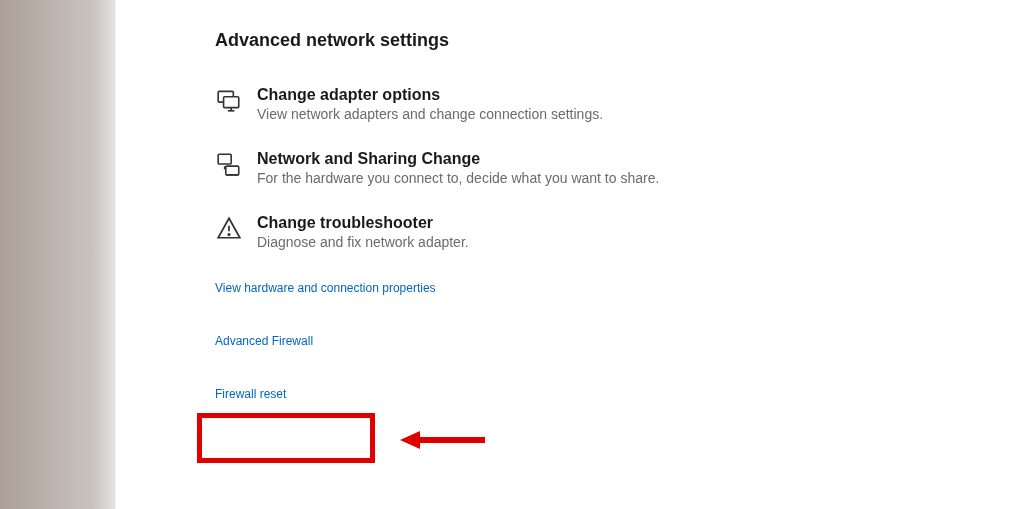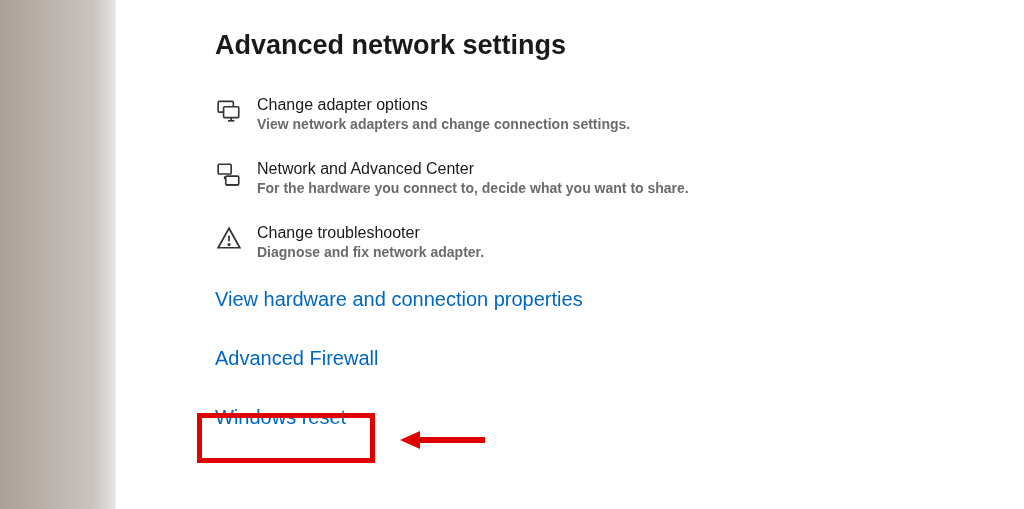--- a/index.html
+++ b/index.html
@@ -19,21 +19,21 @@
       height: 509px;
       background: linear-gradient(to right, #aca097, #c9c3bf 50%, #e5e3e1 62%, #ffffff 63%);
     }
     .content {
       position: absolute;
       left: 215px;
       top: 30px;
       width: 750px;
     }
     .section-title {
-      font-size: 27px;
+      font-size: 18px;
       font-weight: 600;
       color: #1a1a1a;
       margin-bottom: 35px;
     }
     .setting-item {
       display: flex;
       align-items: flex-start;
       margin-bottom: 28px;
       cursor: pointer;
     }
@@ -46,30 +46,30 @@
       align-items: center;
       justify-content: center;
     }
     .setting-text {
       display: flex;
       flex-direction: column;
     }
     .setting-heading {
       font-size: 16px;
       color: #1a1a1a;
-      font-weight: 400;
+      font-weight: 700;
       margin-bottom: 2px;
     }
     .setting-desc {
       font-size: 14px;
       color: #6b6b6b;
-      font-weight: 700;
+      font-weight: 400;
     }
     .link {
-      font-size: 20px;
+      font-size: 12px;
       color: #0067c0;
       font-weight: 400;
       margin-bottom: 18px;
       cursor: pointer;
       display: inline-block;
     }
     .link-row {
       margin-bottom: 18px;
     }
     .highlight-box {
@@ -113,21 +113,21 @@
 
   <div class="setting-item">
     <div class="setting-icon">
       <svg viewBox="0 0 24 24" width="26" height="26" fill="none" stroke="#333" stroke-width="1.5">
         <rect x="2" y="3" width="12" height="9" rx="1"></rect>
         <path d="M 8 14 L 8 16 L 20 16 L 20 22 L 10 22 L 10 16" fill="#fff"></path>
         <rect x="9" y="14" width="12" height="8" rx="1" fill="#fff"></rect>
       </svg>
     </div>
     <div class="setting-text">
-      <span class="setting-heading">Network and Advanced Center</span>
+      <span class="setting-heading">Network and Sharing Change</span>
       <span class="setting-desc">For the hardware you connect to, decide what you want to share.</span>
     </div>
   </div>
 
   <div class="setting-item">
     <div class="setting-icon">
       <svg viewBox="0 0 24 24" width="26" height="26" fill="none" stroke="#333" stroke-width="1.6">
         <path d="M 12 3 L 22 21 L 2 21 Z"></path>
         <line x1="12" y1="10" x2="12" y2="15"></line>
         <circle cx="12" cy="18" r="0.7" fill="#333"></circle>
@@ -139,21 +139,21 @@
     </div>
   </div>
 
   <div class="link-row">
     <span class="link">View hardware and connection properties</span>
   </div>
   <div class="link-row">
     <span class="link">Advanced Firewall</span>
   </div>
   <div class="link-row">
-    <span class="link">Windows reset</span>
+    <span class="link">Firewall reset</span>
   </div>
 </div>
 
 <div class="highlight-box"></div>
 
 <div class="arrow-annotation">
   <svg width="90" height="24" viewBox="0 0 90 24">
     <line x1="85" y1="12" x2="15" y2="12" stroke="#e00000" stroke-width="6"></line>
     <polygon points="0,12 20,3 20,21" fill="#e00000"></polygon>
   </svg>

